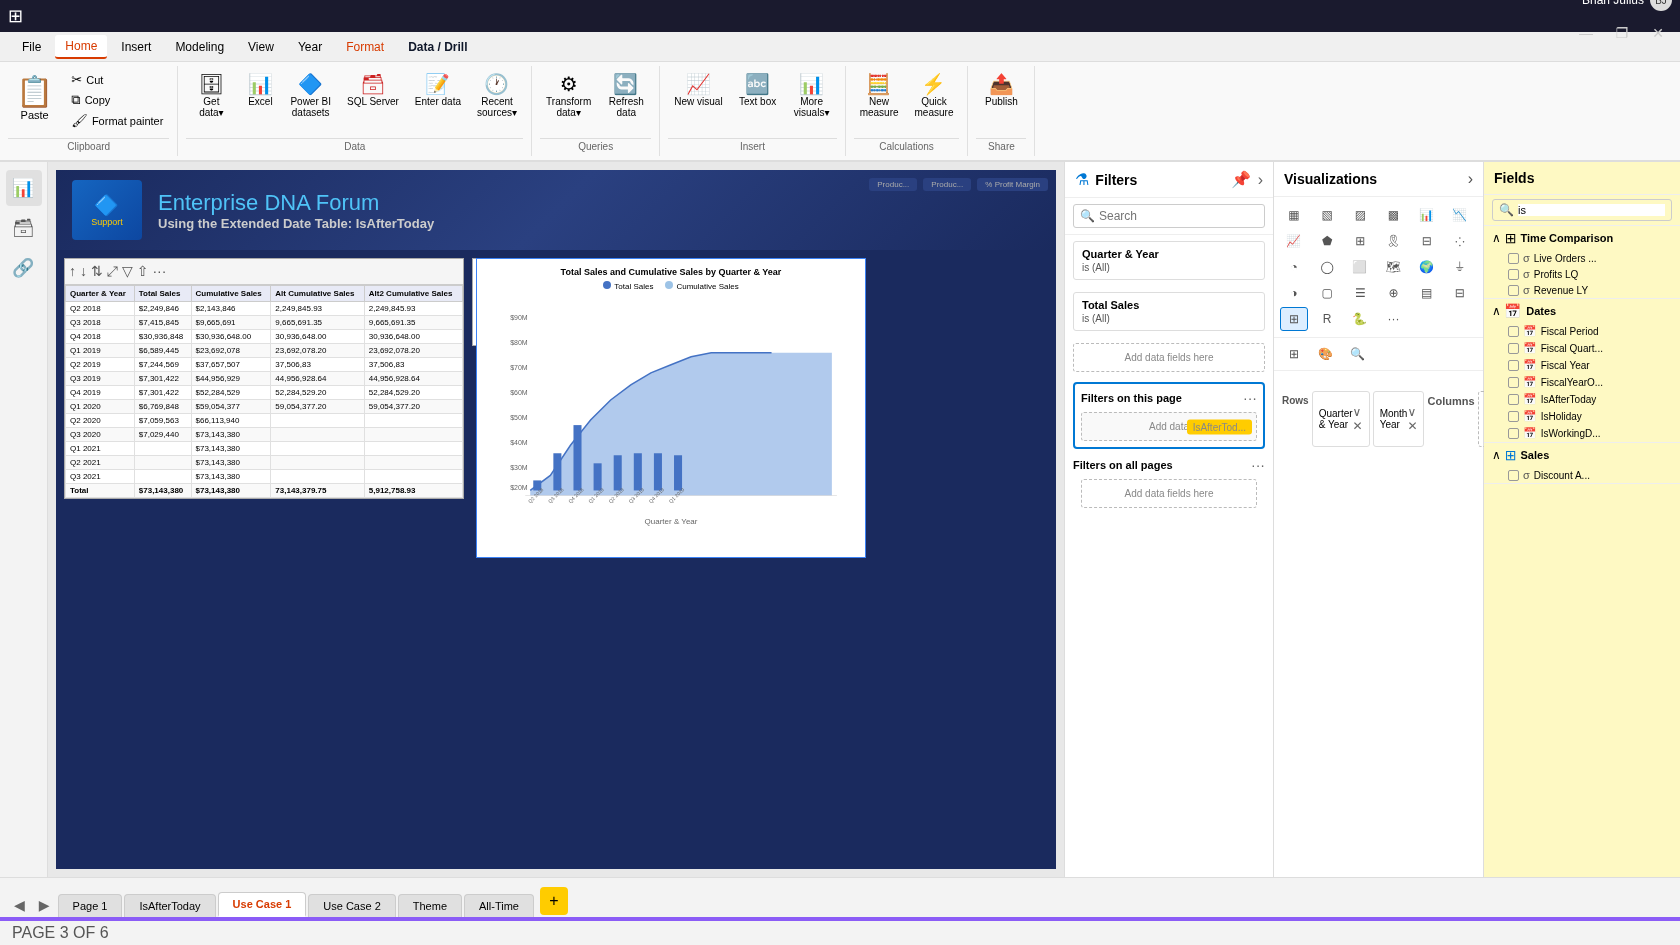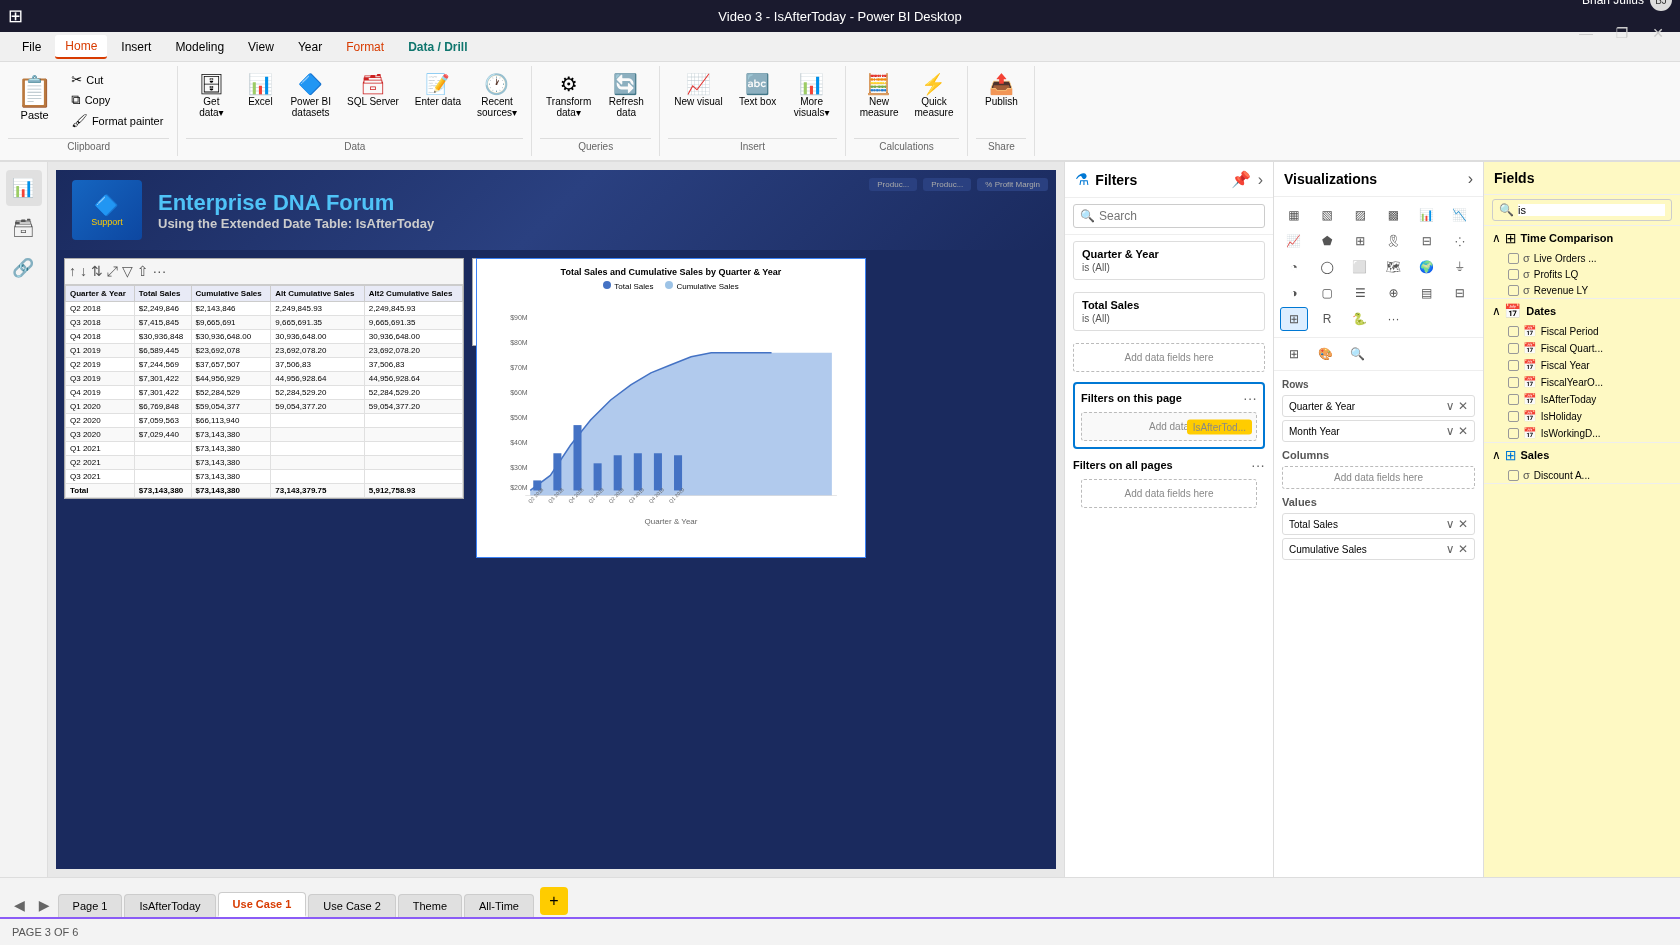--- a/index.html
+++ b/index.html
@@ -32,21 +32,21 @@
       border-bottom: 1px solid #ddd;
     }
     #menubar .menu-item {
       padding: 4px 10px;
       font-size: 12px;
       cursor: pointer;
       border-radius: 3px;
     }
     #menubar .menu-item.active { background: #fff; border-bottom: 2px solid #d83b01; color: #d83b01; }
     #menubar .menu-item.format { color: #d83b01; }
-    #menubar .menu-item.datadrill { color: #0f766e; font-weight: 600; }
+    #menubar .menu-item.datadrill { color: #0f172a; font-weight: 600; }
 
     
     #ribbon {
       height: 100px;
       background: #f9f9f9;
       border-bottom: 2px solid #ddd;
       display: flex;
       align-items: stretch;
       padding: 4px 0;
     }
@@ -167,21 +167,21 @@
       background: linear-gradient(135deg, #1565c0, #0d47a1);
       display: flex;
       align-items: center;
       justify-content: center;
       border-radius: 4px;
       color: #fff;
       font-size: 10px;
       text-align: center;
     }
     .header-text { color: #fff; }
-    .header-title { font-size: 22px; font-weight: bold; color: #4fc3f7; }
+    .header-title { font-size: 22px; font-weight: normal; color: #4fc3f7; }
     .header-subtitle { font-size: 13px; color: #ccc; font-weight: bold; }
 
     
     #data-table-container {
       position: absolute;
       top: 88px;
       left: 8px;
       width: 400px;
       background: #fff;
       border: 1px solid #aaa;
@@ -387,23 +387,24 @@
       cursor: pointer;
       border-radius: 3px;
       font-size: 12px;
       color: #555;
       border: 1px solid transparent;
     }
     .viz-icon-btn.active { background: #ddeeff; border-color: #0078d4; }
 
     .viz-section-row {
       display: flex;
-      flex-direction: column;
+      flex-direction: row;
       padding: 4px 8px;
       gap: 3px;
+      margin-top: 16px;
     }
     .viz-field-row {
       display: flex;
       align-items: center;
       justify-content: space-between;
       border: 1px solid #ddd;
       border-radius: 3px;
       padding: 3px 6px;
       font-size: 10px;
     }
@@ -466,25 +467,25 @@
       font-size: 10px;
     }
     .field-checkbox { width: 11px; height: 11px; border: 1px solid #999; border-radius: 2px; flex-shrink: 0; }
     .field-icon { font-size: 11px; color: #555; }
     .field-name { flex: 1; }
 
     
     #statusbar {
       height: 28px;
       background: #f3f3f3;
-      border-top: 2px solid #8b5cf6;
+      border-top: 4px solid #8b5cf6;
       display: flex;
       align-items: center;
       padding: 0 12px;
-      font-size: 11px;
+      font-size: 16px;
       color: #333;
       gap: 8px;
     }
     .page-indicator { color: #555; }
 
     
     #page-tabs {
       height: 40px;
       background: #f3f3f3;
       border-top: 1px solid #ddd;
@@ -531,21 +532,20 @@
     .all-pages-header { display: flex; align-items: center; justify-content: space-between; margin-bottom: 4px; }
     .all-pages-title { font-size: 11px; font-weight: 600; }
   </style>
 </head>
 <body>
 
 <div id="titlebar">
   <div style="width:200px; display:flex; align-items:center; gap:8px;">
     <span style="font-size:18px;">⊞</span>
   </div>
-  <div class="title">Video 3 - IsAfterToday - Power BI Desktop</div>
   <div style="display:flex; align-items:flex-end; gap:12px; width:200px; justify-content:flex-end;flex-direction:column;">
     <div class="user-info">
       <span>Brian Julius</span>
       <div class="avatar">BJ</div>
     </div>
     <div class="win-controls">
       <div class="win-btn">—</div>
       <div class="win-btn">❐</div>
       <div class="win-btn close-btn">✕</div>
     </div>

